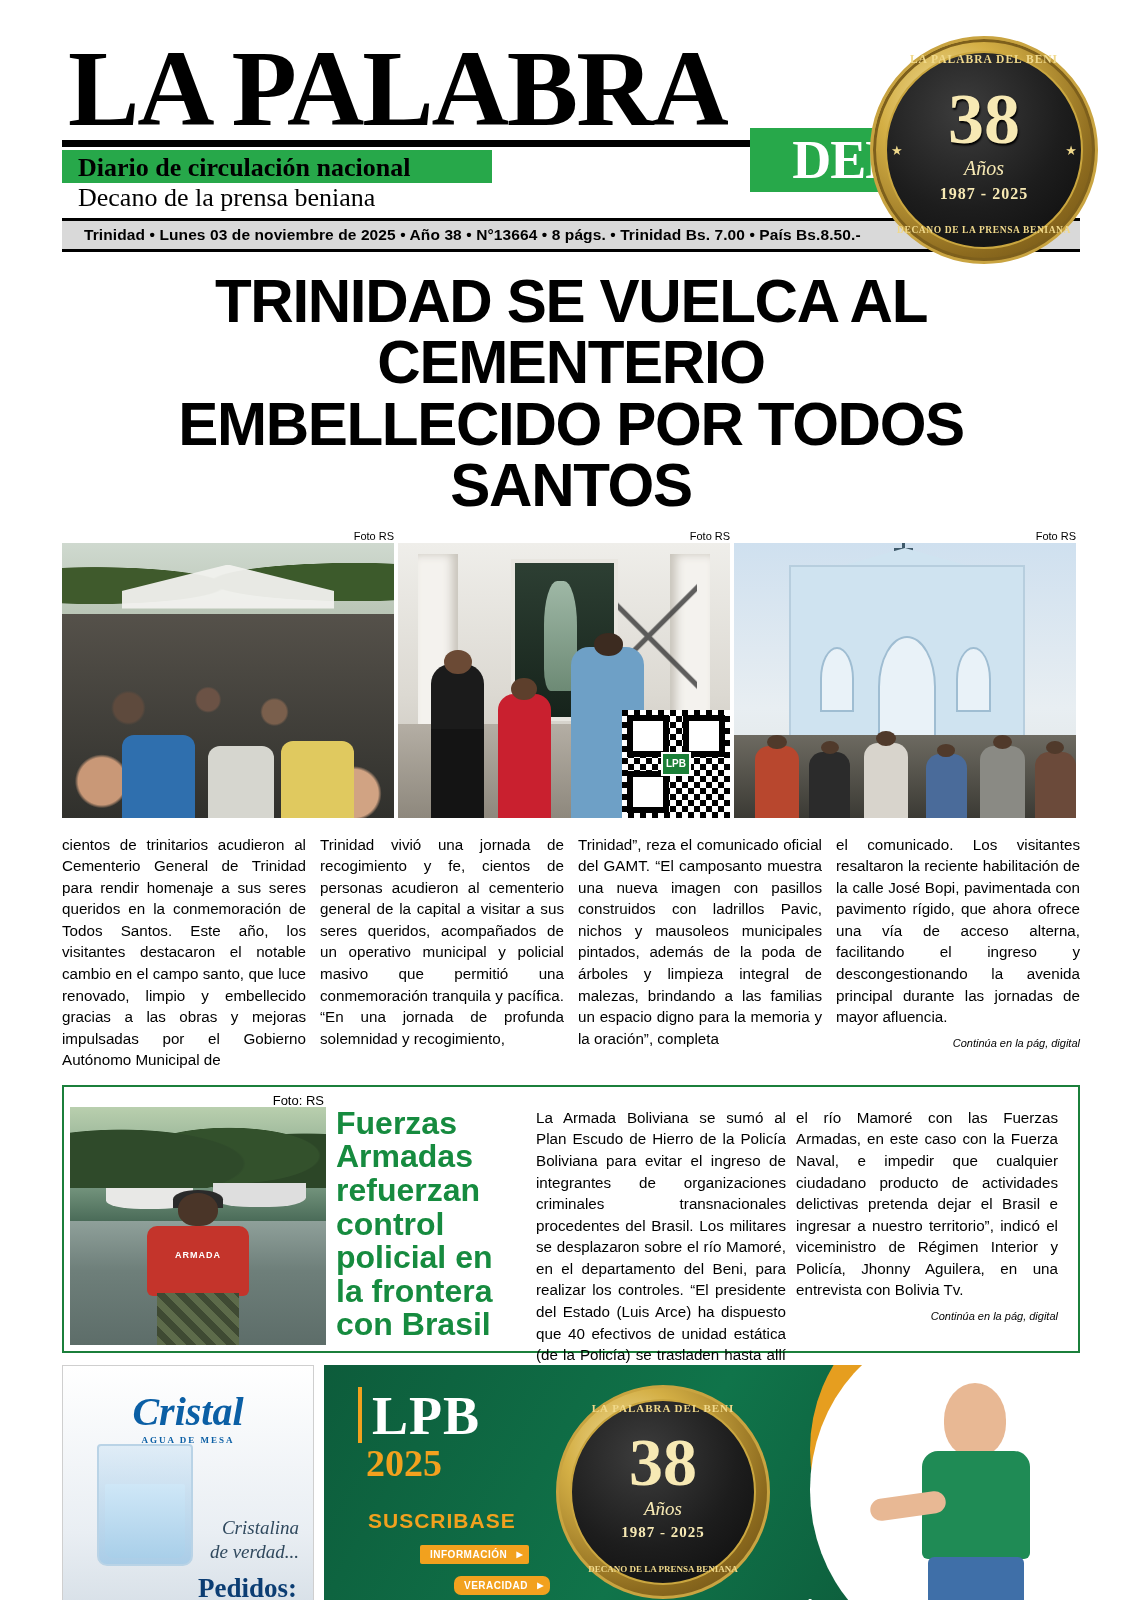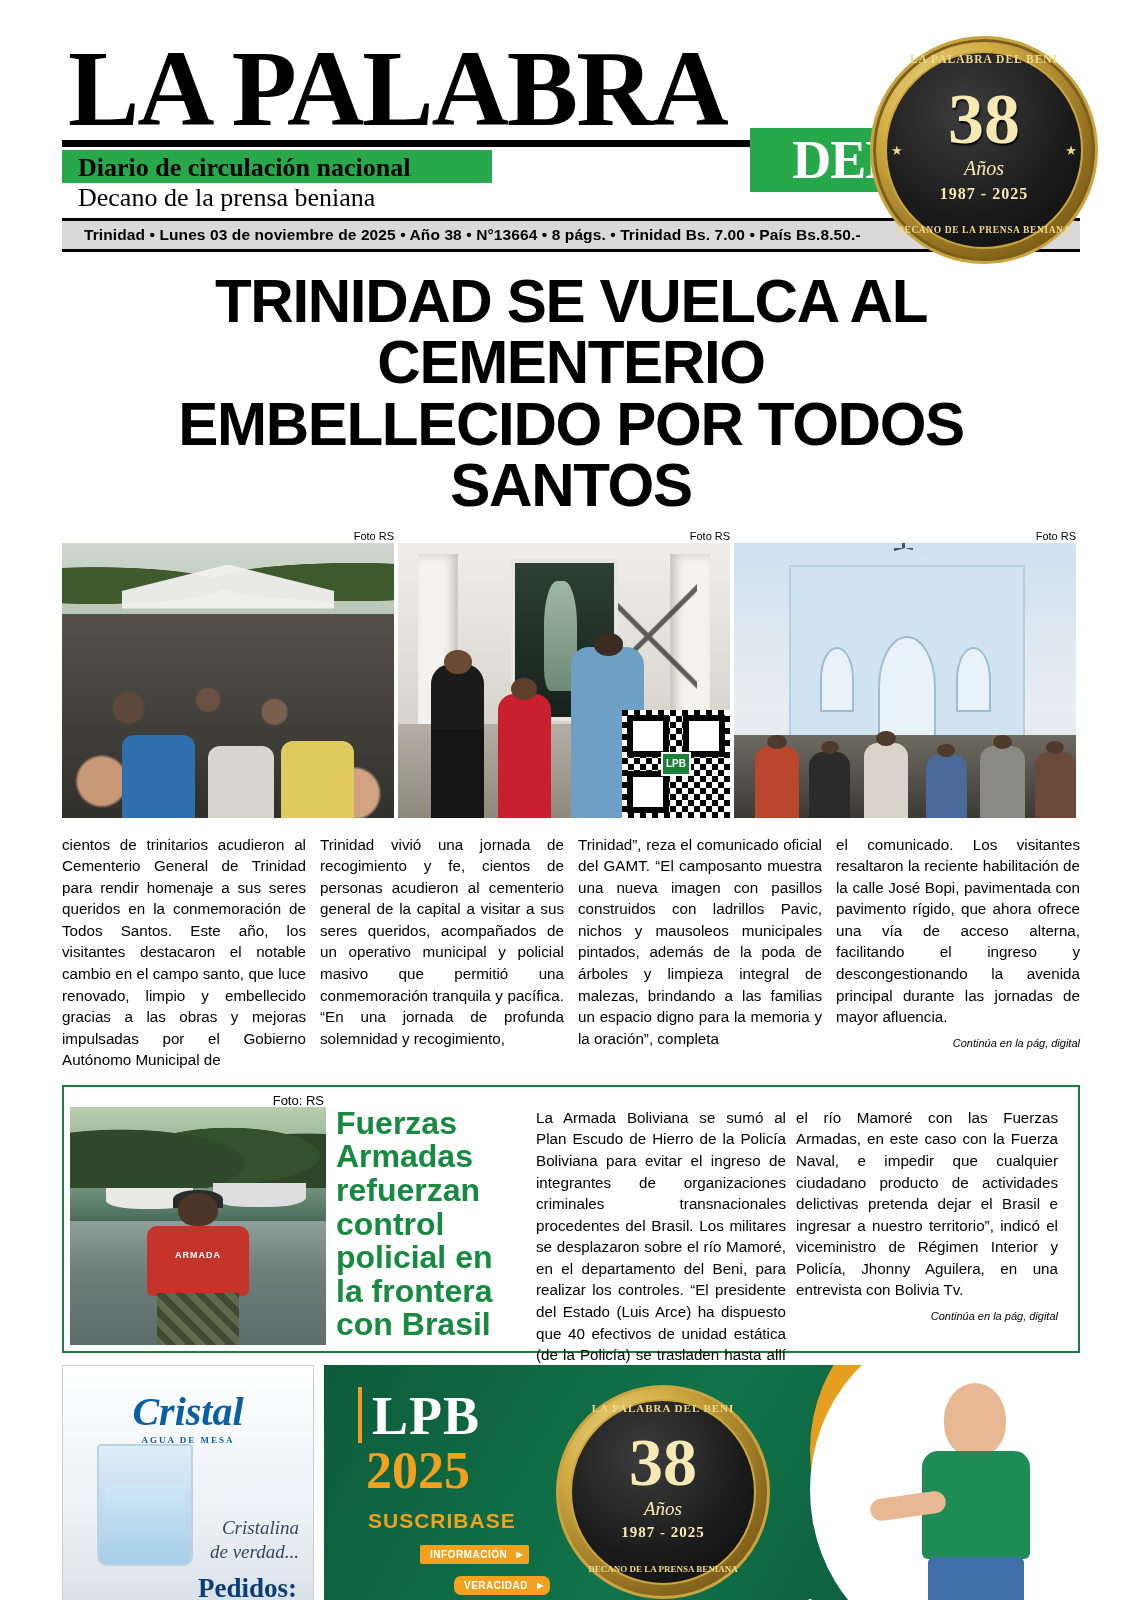--- a/index.html
+++ b/index.html
@@ -489,21 +489,21 @@
     position: absolute;
     left: 34px; top: 22px;
     width: 4px; height: 56px;
     background: #f2a11e;
   }
   .ad-lpb .year {
     position: absolute;
     left: 42px; top: 76px;
     font-family: "Liberation Serif", serif;
     font-weight: bold;
-    font-size: 52px;
+    font-size: 38px;
     color: #f2a11e;
   }
   .ad-lpb .suscribase {
     position: absolute;
     left: 44px; top: 144px;
     font-weight: bold;
     font-size: 21px;
     color: #f2a11e;
     letter-spacing: 1px;
   }

